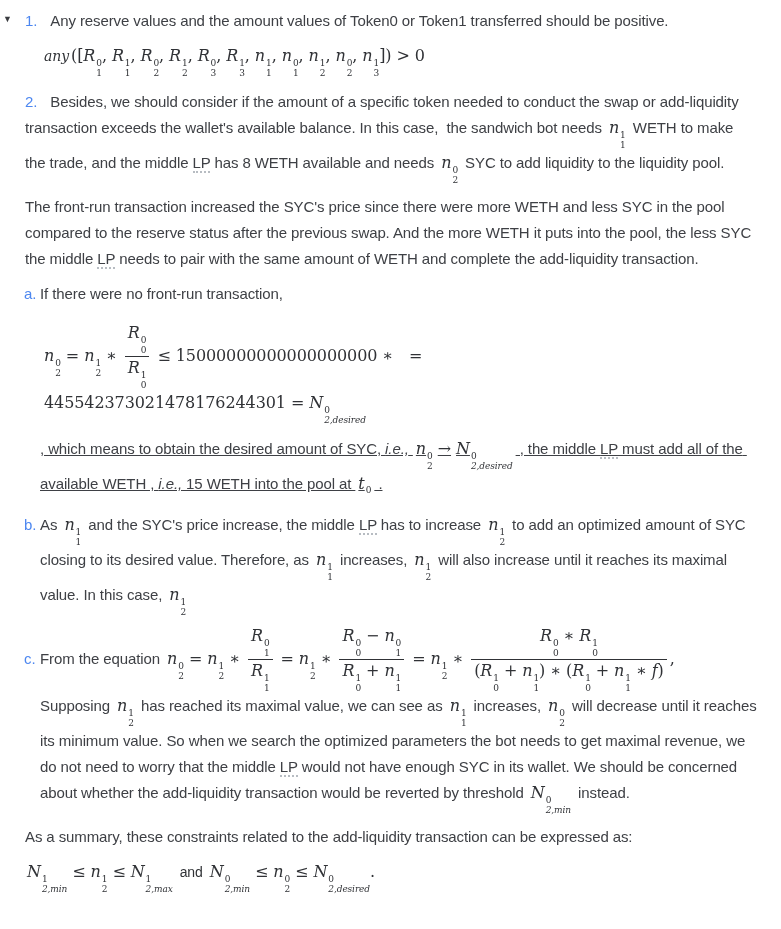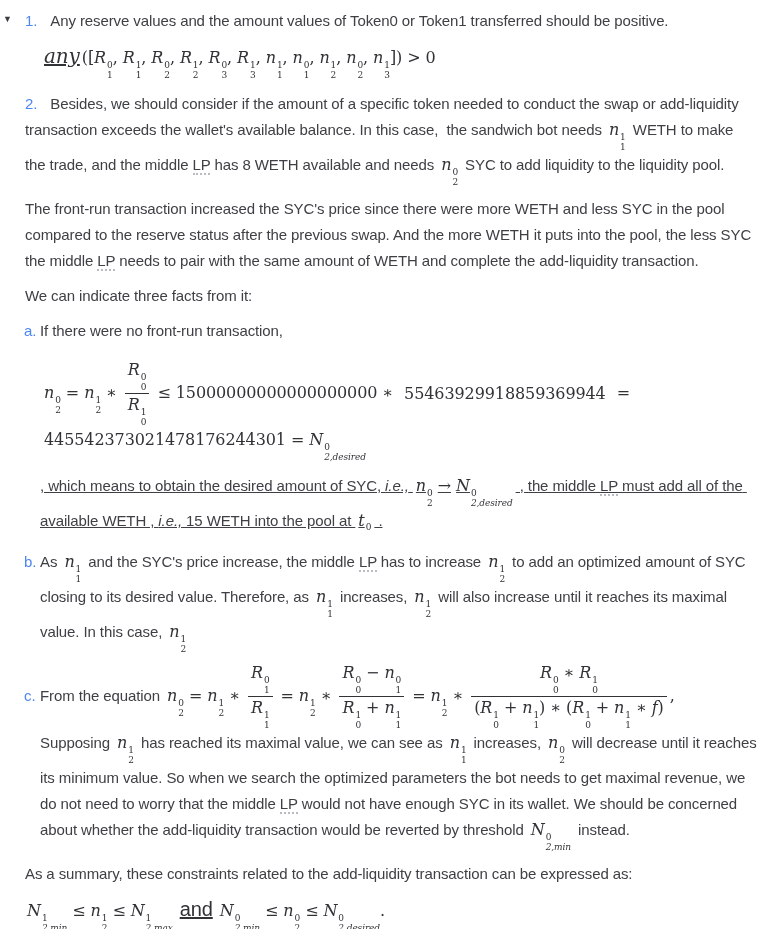--- a/index.html
+++ b/index.html
@@ -29,21 +29,21 @@
   .mb .math{margin:0;}
   .mv{font-style:italic;}
   .ms{display:inline-flex; flex-direction:column; align-items:flex-start; justify-content:center;
       font-size:9px; line-height:9.5px; vertical-align:-5px; margin-left:1px; font-style:normal;}
   .msup,.msub{display:block;}
   .msb{font-size:9px; vertical-align:-4px; font-style:normal; margin-left:1px;}
   .itl{font-style:italic;}
   .md,.mp{font-style:normal;}
   .mo{font-style:normal; margin:0 5px;}
   .mp.cm{margin-right:5px;}
-  .mw{font-family:"Liberation Sans",sans-serif; font-style:normal; font-size:20px; margin:0 7px;text-decoration:underline;}
+  .mw{font-family:"Liberation Sans",sans-serif; font-style:normal; font-size:14px; margin:0 7px;}
   .mw.it{font-family:"DejaVu Serif",serif; font-style:italic; margin:0 2px;}
   .mf{display:inline-flex; flex-direction:column; align-items:stretch; text-align:center;
       vertical-align:middle; margin:0 3px; line-height:1.2;}
   .mfn{display:block; border-bottom:1px solid currentColor; padding:0 3px 1px;}
   .mfd{display:block; padding:1px 3px 0;}
 </style>
 </head>
 <body>
 
 <div class="page">
@@ -85,39 +85,37 @@
               <span class="msub">3</span>
             </span></span><span class="mp">])</span><span class="mo">&gt;</span><span class="md">0</span></span></div>
       <div class="ni"><span class="nmark">2.</span><span class="txt">Besides, we should consider if the amount of a specific token needed to conduct the swap or add-liquidity transaction exceeds the wallet's available balance. In this case,  the sandwich bot needs </span><span class="math"><span class="mv">n<span class="ms">
               <span class="msup">1</span>
               <span class="msub">1</span>
             </span></span></span><span class="txt"> WETH to make the trade, and the middle </span><span class="txt ul-term">LP</span><span class="txt"> has 8 WETH available and needs </span><span class="math"><span class="mv">n<span class="ms">
               <span class="msup">0</span>
               <span class="msub">2</span>
             </span></span></span><span class="txt"> SYC to add liquidity to the liquidity pool.</span></div>
       <div class="para l1"><span class="txt">The front-run transaction increased the SYC's price since there were more WETH and less SYC in the pool compared to the reserve status after the previous swap. And the more WETH it puts into the pool, the less SYC the middle </span><span class="txt ul-term">LP</span><span class="txt"> needs to pair with the same amount of WETH and complete the add-liquidity transaction.</span></div>
-      <div class="para l1"><span class="txt">We can indicate three facts from it:</span></div>
       <div class="ai tight"><span class="amark">a.</span><span class="txt">If there were no front-run transaction,</span></div>
       <div class="mb math-l2"><span class="math"><span class="mv">n<span class="ms">
               <span class="msup">0</span>
               <span class="msub">2</span>
             </span></span><span class="mo">=</span><span class="mv">n<span class="ms">
               <span class="msup">1</span>
               <span class="msub">2</span>
             </span></span><span class="mo">∗</span><span class="mf">
             <span class="mfn"><span class="mv">R<span class="ms">
                   <span class="msup">0</span>
                   <span class="msub">0</span>
                 </span></span></span>
             <span class="mfd"><span class="mv">R<span class="ms">
                   <span class="msup">1</span>
                   <span class="msub">0</span>
                 </span></span></span>
           </span><span class="mo">≤</span><span class="md">15000000000000000000</span><span class="mo">∗</span><span class="mf">
-            <span class="mfd"><span class="md">55463929918859369944</span></span>
           </span><span class="mo">=</span><br><span class="md">445542373021478176244301</span><span class="mo">=</span><span class="mv">N<span class="ms">
               <span class="msup">0</span>
               <span class="msub itl">2,desired</span>
             </span></span></span></div>
       <div class="para l2"><span class="txt">, which means to obtain the desired amount of SYC, </span><span class="txt em-it">i.e.,</span><span class="txt"> </span><span class="math"><span class="mv">n<span class="ms">
               <span class="msup">0</span>
               <span class="msub">2</span>
             </span></span><span class="mo">→</span><span class="mv">N<span class="ms">
               <span class="msup">0</span>
               <span class="msub itl">2,desired</span>

